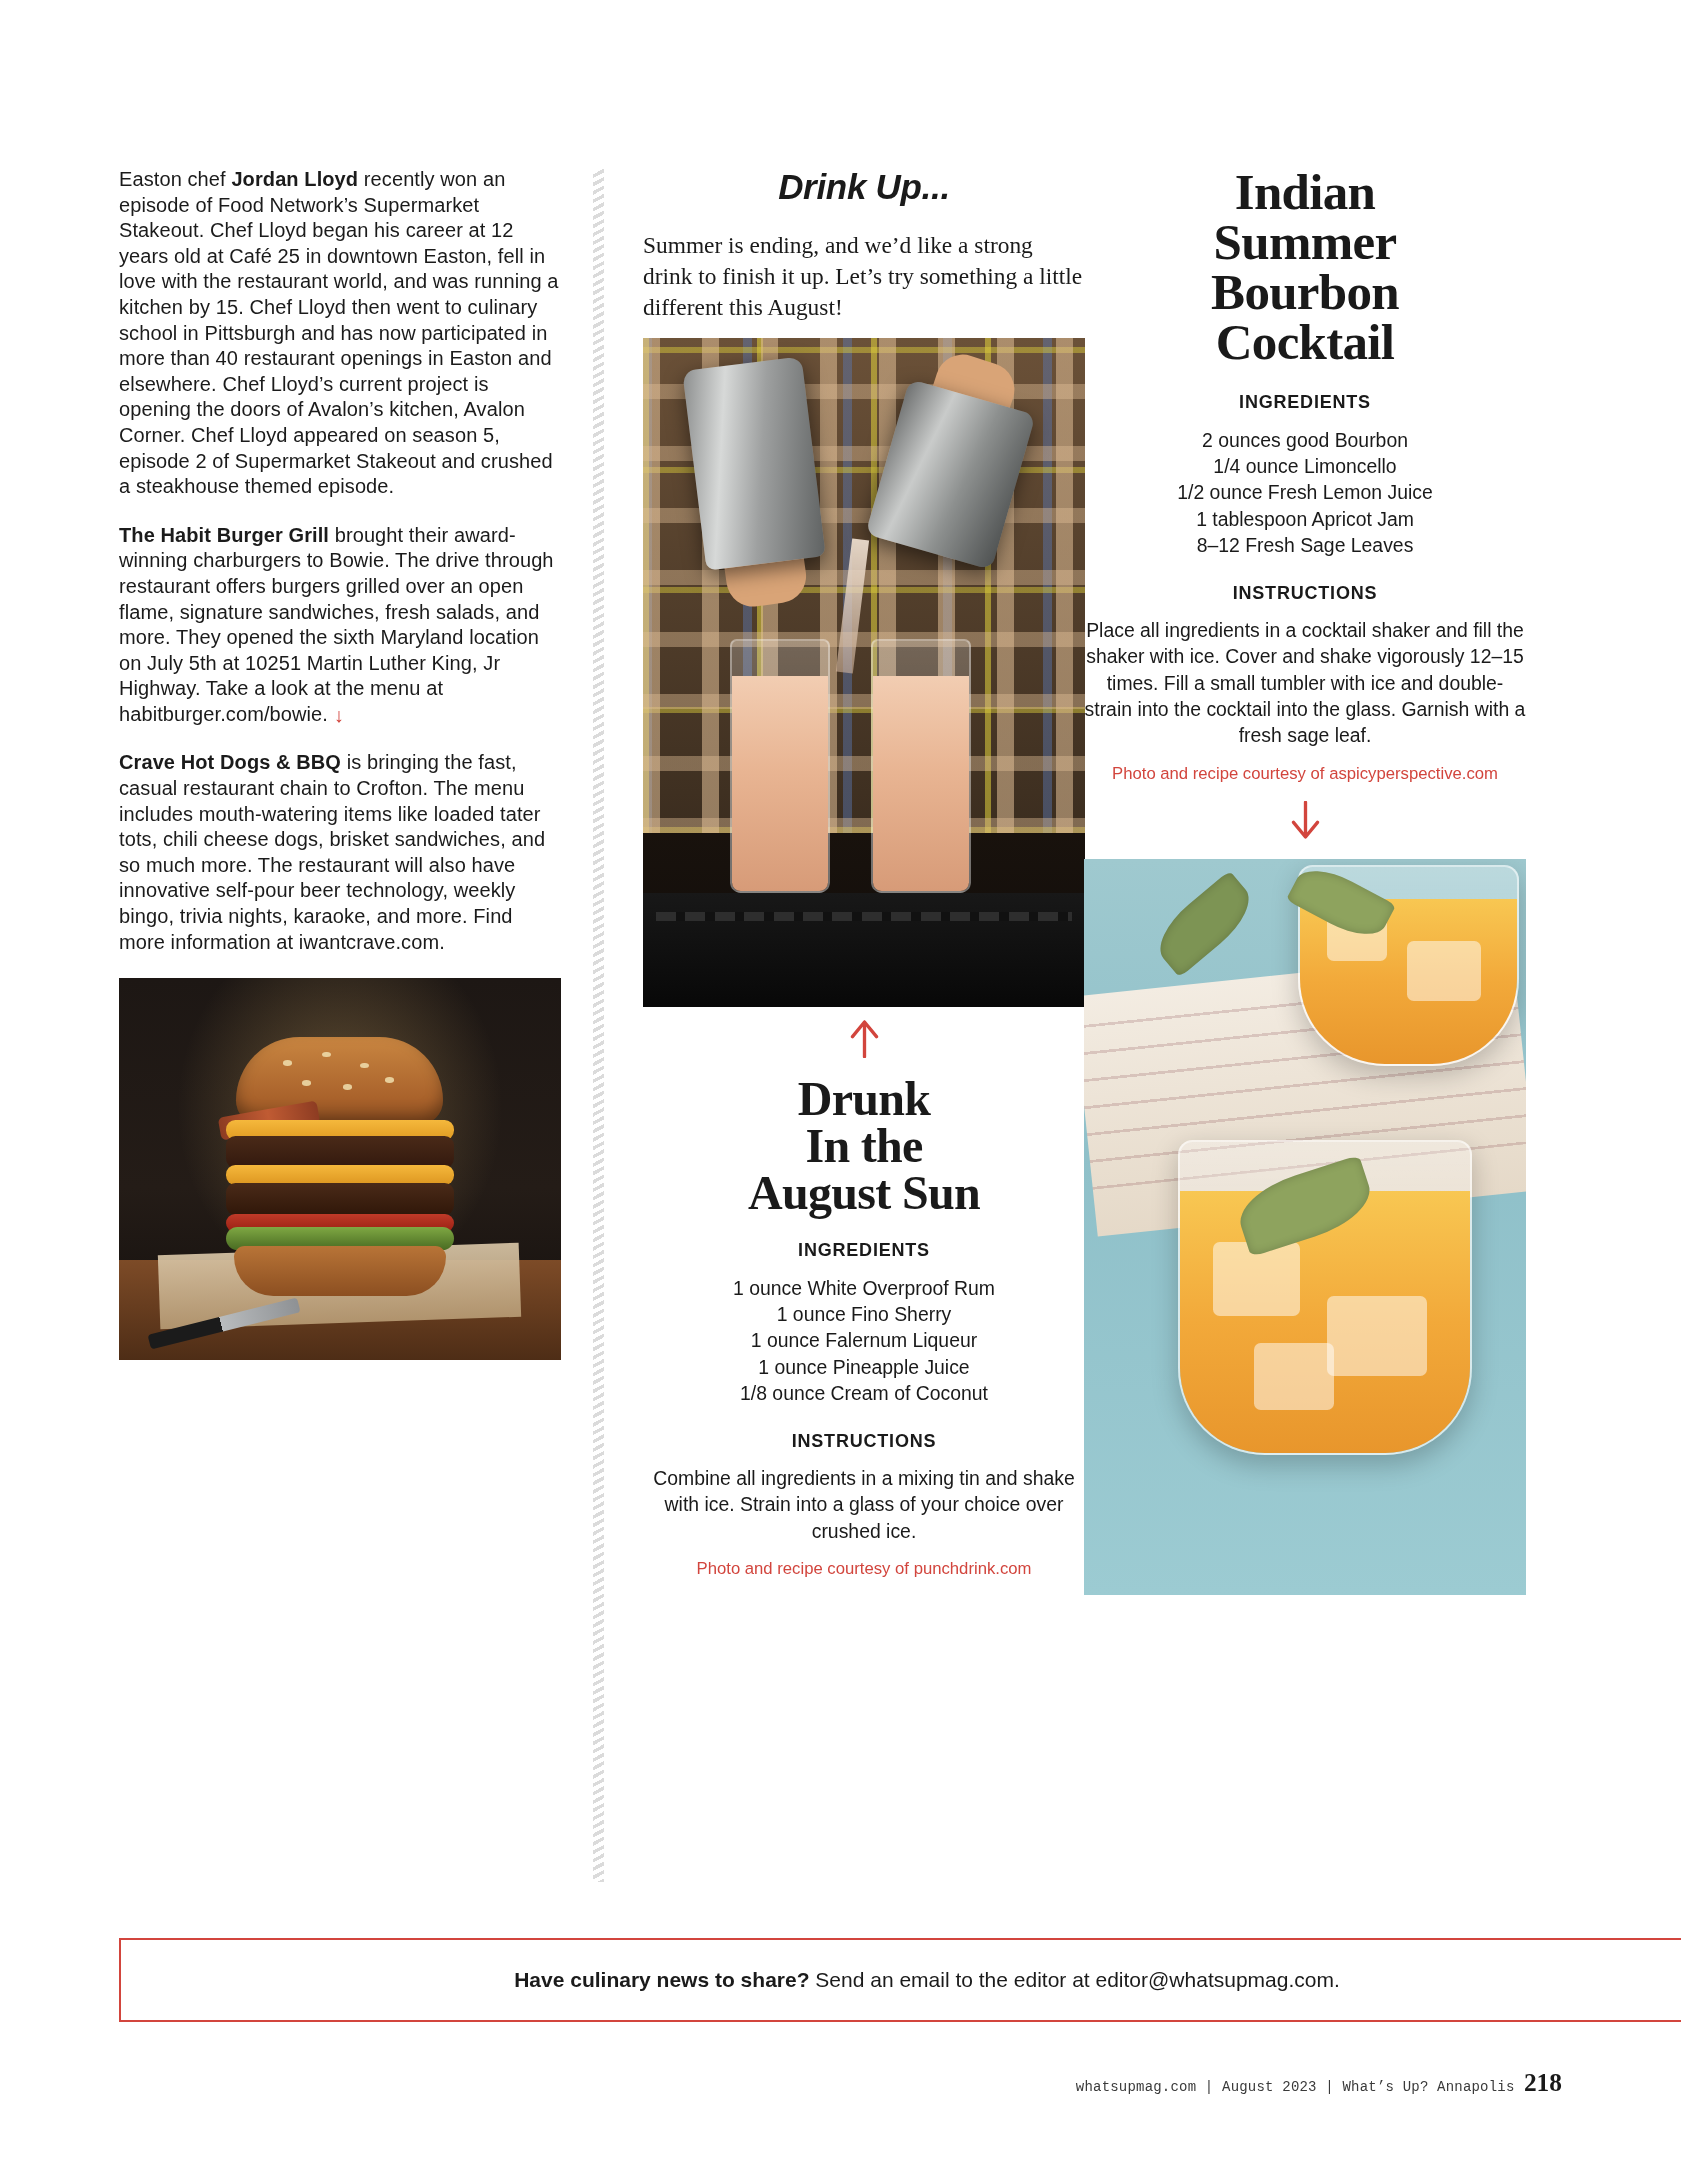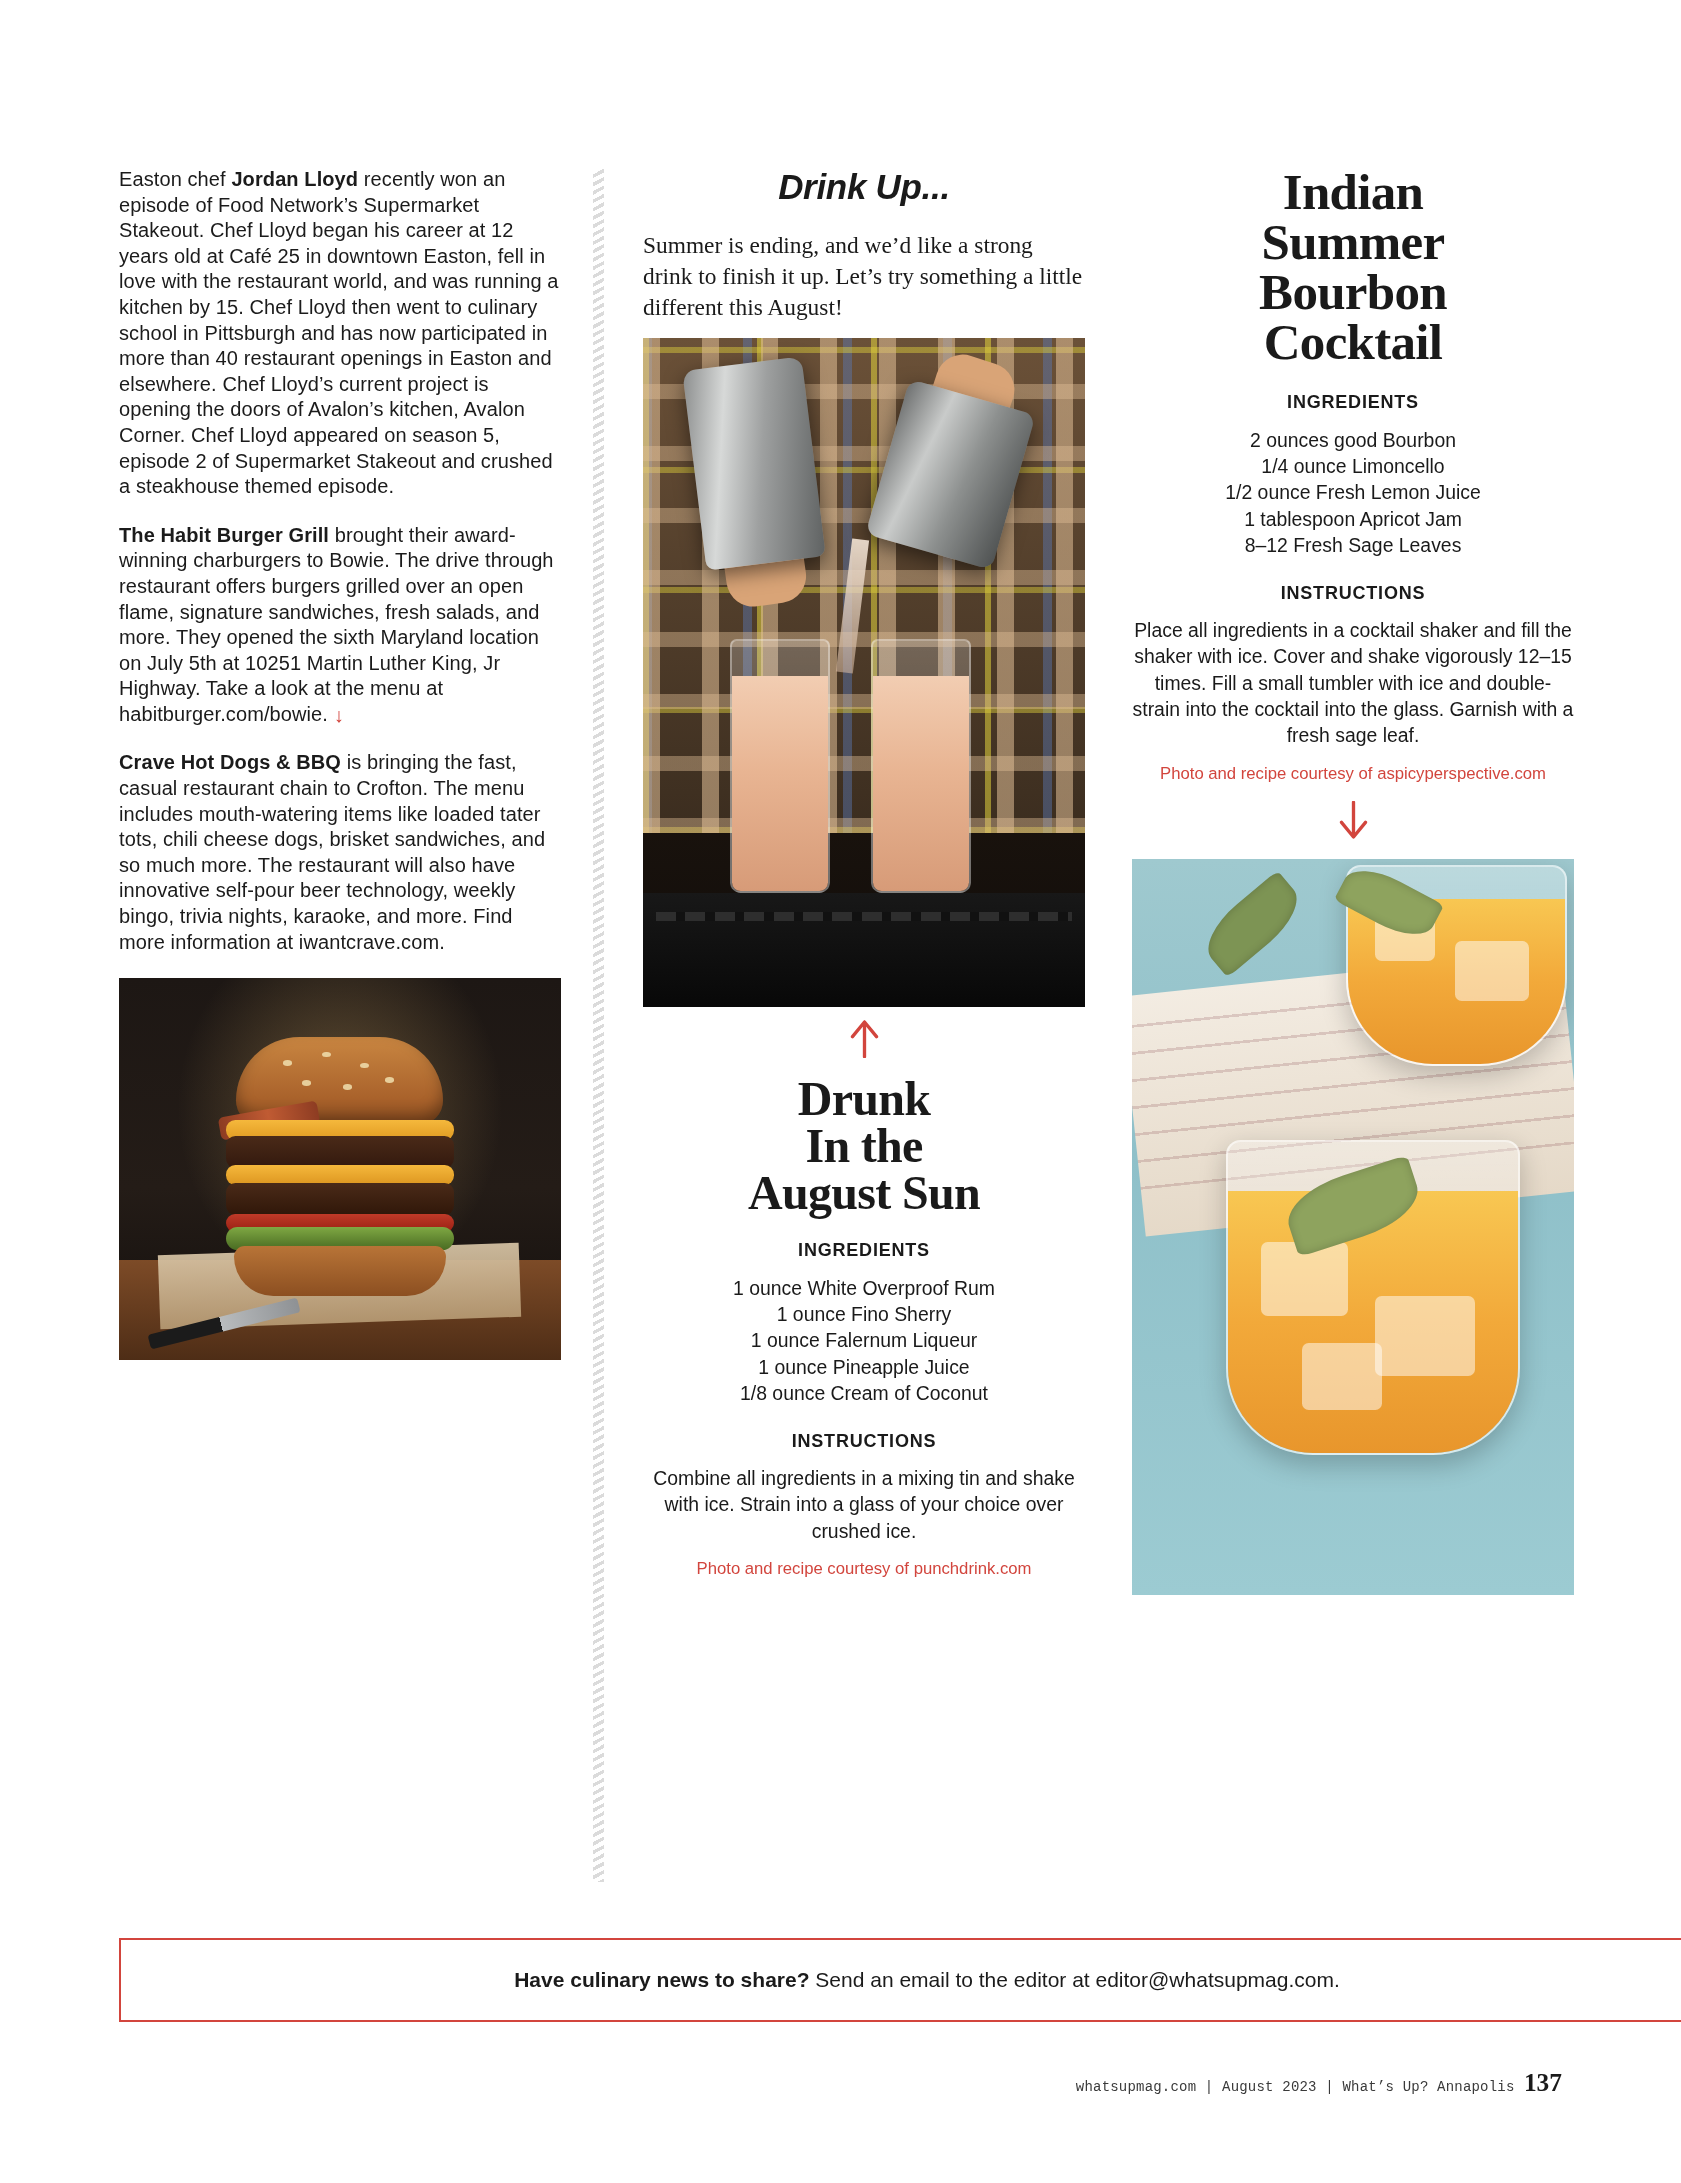--- a/index.html
+++ b/index.html
@@ -31,21 +31,21 @@
     width: 442px;
   }
   .col-mid {
     position: absolute;
     left: 643px;
     top: 167px;
     width: 442px;
   }
   .col-right {
     position: absolute;
-    left: 1132px;
+    left: 1084px;
     top: 167px;
     width: 442px;
   }
 
   
   .vrule {
     position: absolute;
     left: 593px;
     top: 169px;
     width: 10.7px;
@@ -478,17 +478,17 @@
 
     </div>
   </div>
 
   <div class="footer-box">
     <div class="footer-text"><b>Have culinary news to share?</b><span> Send an email to the editor at editor@whatsupmag.com.</span></div>
   </div>
 
   <div class="page-footer">
     <span class="footer-meta">whatsupmag.com  |  August 2023  |  What’s Up? Annapolis</span>
-    <span class="folio">137</span>
+    <span class="folio">218</span>
   </div>
 
 </div>
 
 
 </body></html>

